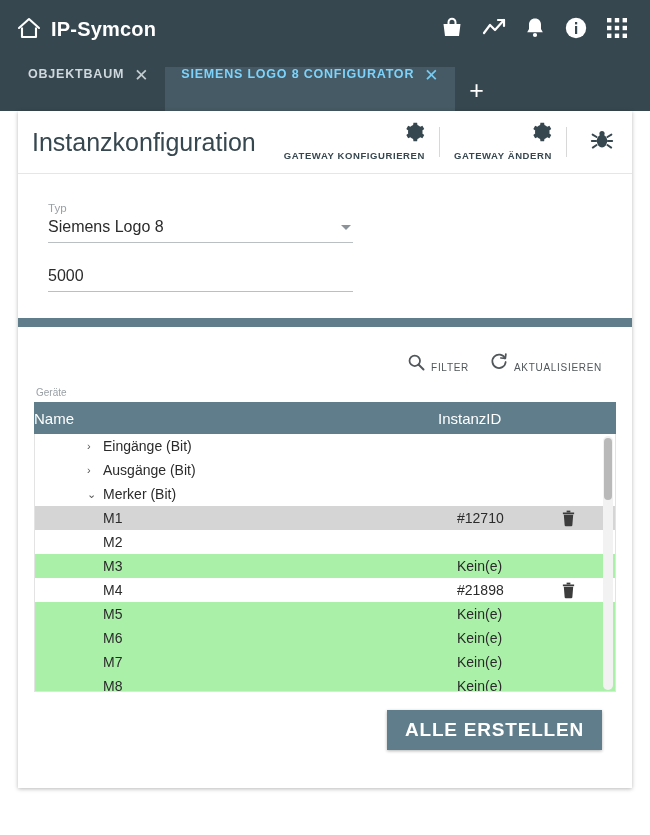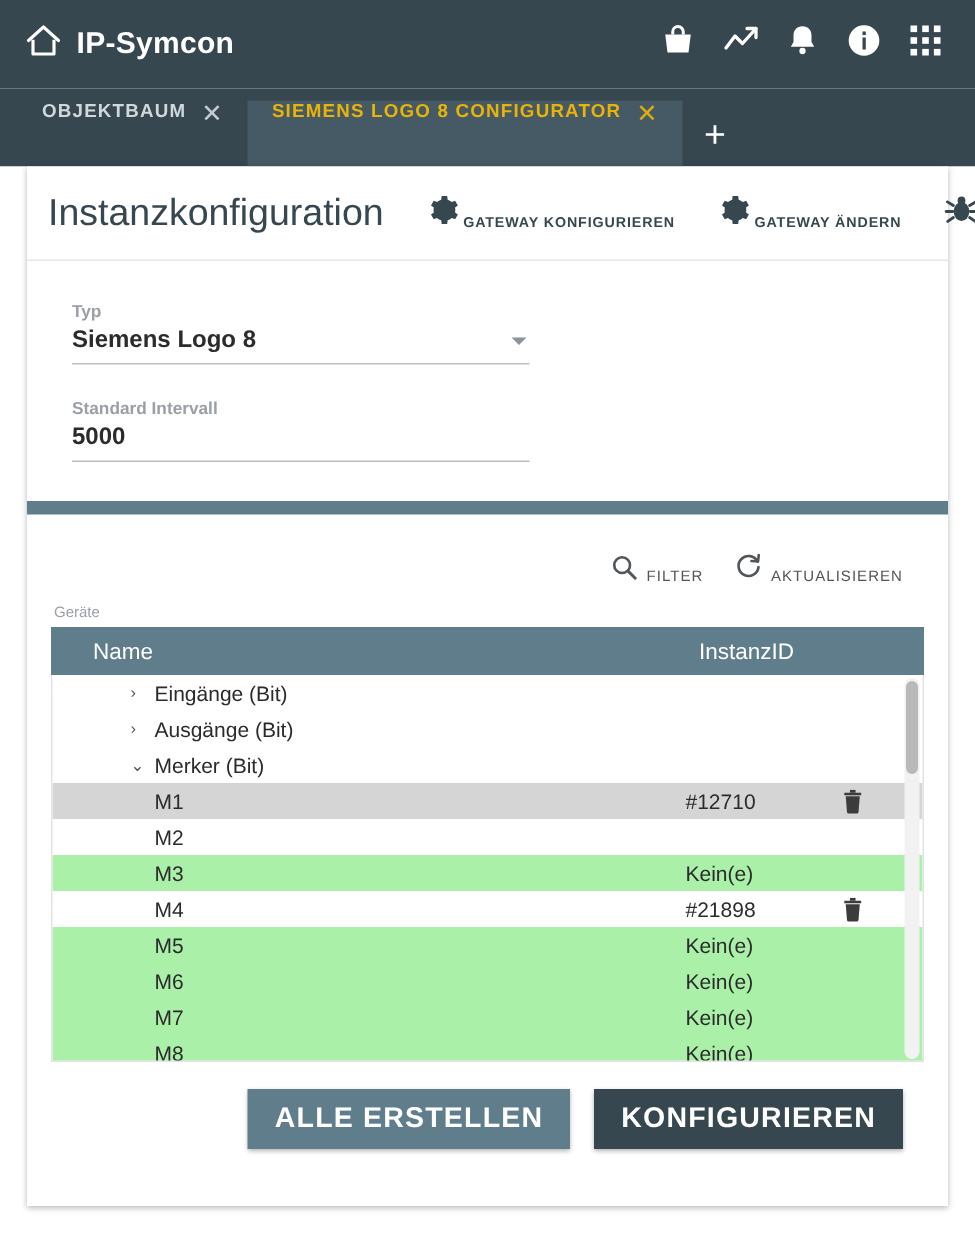--- a/index.html
+++ b/index.html
@@ -59,21 +59,21 @@
     gap: 10px;
     padding: 0 16px;
     color: #cfd8dc;
     font-size: 12.5px;
     font-weight: bold;
     letter-spacing: 0.8px;
     cursor: pointer;
   }
   .tab.active {
     background: #455a64;
-    color: #eab308;
+    color: #7dd3fc;
   }
   .tab .xclose {
     font-size: 17px;
     font-weight: normal;
     line-height: 1;
     opacity: 0.92;
   }
   .tab-add {
     color: #ffffff;
     font-size: 25px;
@@ -113,20 +113,21 @@
     font-weight: normal;
     margin-right: 24px;
     white-space: nowrap;
   }
   .hdr-action {
     display: flex;
     align-items: flex-end;
     gap: 3px;
     cursor: pointer;
     padding: 0 4px;
+    flex-direction: column;
   }
   .hdr-action .lbl {
     font-size: 9.5px;
     letter-spacing: 0.6px;
     color: #37474f;
     font-weight: bold;
     padding-bottom: 2px;
     white-space: nowrap;
   }
   .hdr-sep {
@@ -143,21 +144,20 @@
   }
 
   
   .form-area {
     padding: 28px 30px 22px 30px;
   }
   .field {
     width: 305px;
     margin-bottom: 24px;
     position: relative;
-    font-weight: bold;
   }
   .field:last-child { margin-bottom: 4px; }
   .field-label {
     font-size: 11.5px;
     color: #9aa0a6;
     margin-bottom: 4px;
   }
   .field-value-row {
     display: flex;
     align-items: center;
@@ -213,21 +213,21 @@
     position: relative;
     border: 0;
   }
   .table-head {
     background: #607d8b;
     color: #ffffff;
     height: 32px;
     display: flex;
     align-items: center;
     font-size: 15px;
-    padding-left: 28px;
+    padding-left: 0;
   }
   .th-name { flex: 0 0 404px; }
   .th-id { flex: 1 1 auto; }
 
   .table-body {
     position: relative;
     height: 258px;
     overflow: hidden;
     background: #ffffff;
     border-left: 1px solid #e3e3e3;
@@ -431,21 +431,20 @@
 
       <div class="form-area">
         <div class="field">
           <div class="field-label">Typ</div>
           <div class="field-value-row">
             <div class="field-value">Siemens Logo 8</div>
             <div class="caret-down"></div>
           </div>
         </div>
         <div class="field">
-          <div class="field-label">Standard Intervall</div>
           <div class="field-value-row">
             <div class="field-value">5000</div>
           </div>
         </div>
       </div>
 
       <div class="section-divider"></div>
 
       <div class="devices-area">
 
@@ -615,19 +614,18 @@
             <div class="vscroll">
 
               <div class="thumb"></div>
 
             </div>
           </div>
         </div>
 
         <div class="footer-btns">
           <button class="btn">ALLE ERSTELLEN</button>
-          <button class="btn dark">KONFIGURIEREN</button>
         </div>
 
       </div>
     </div>
   </div>
 </div>
 
 </body></html>

